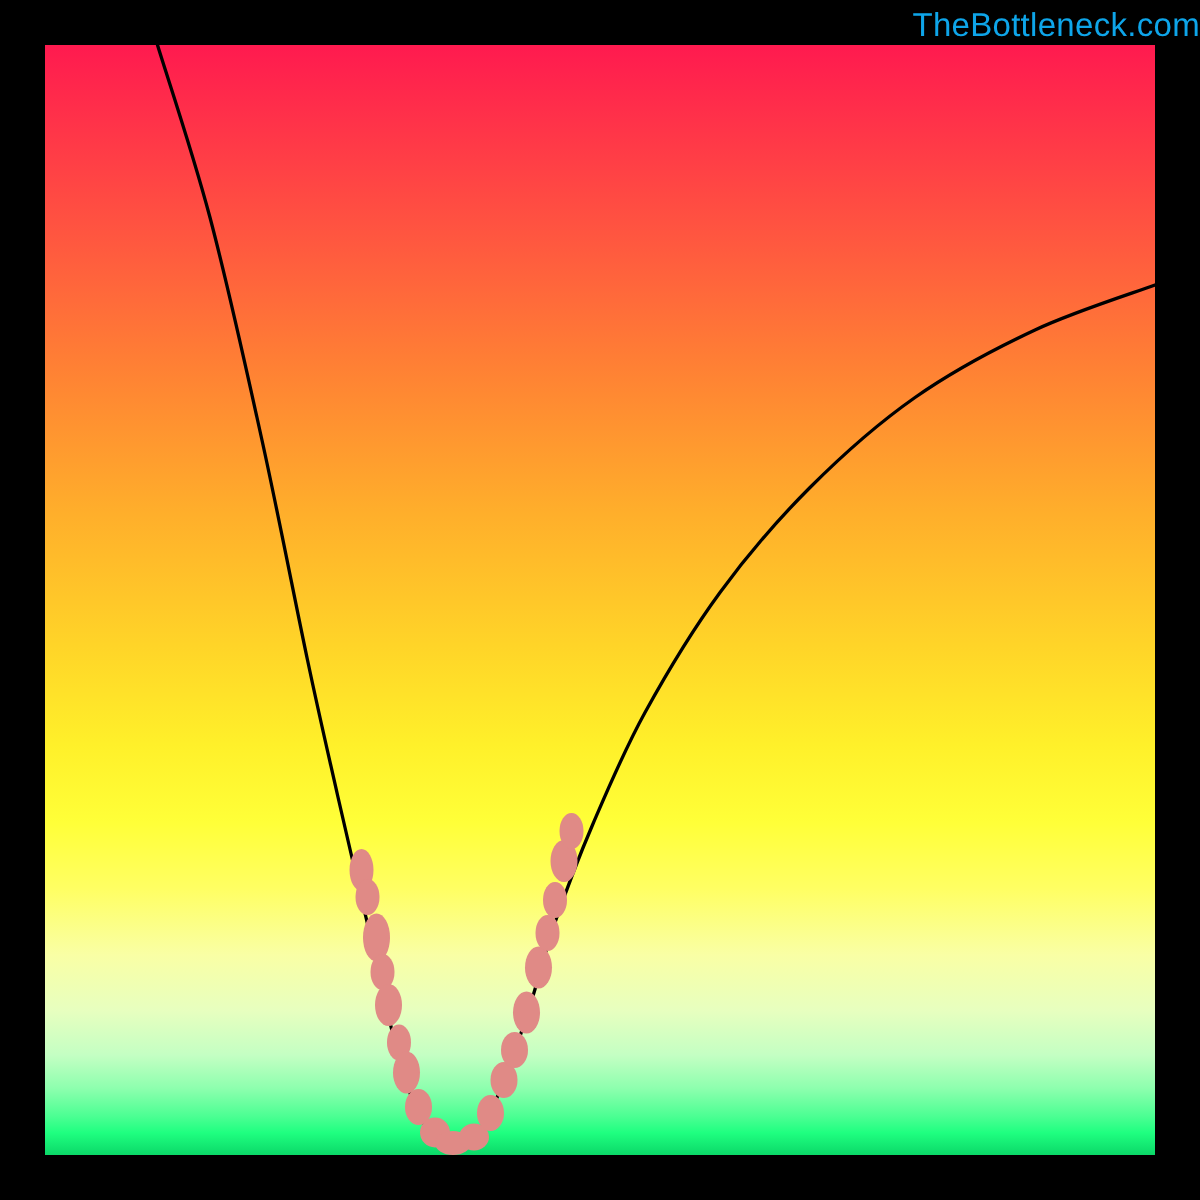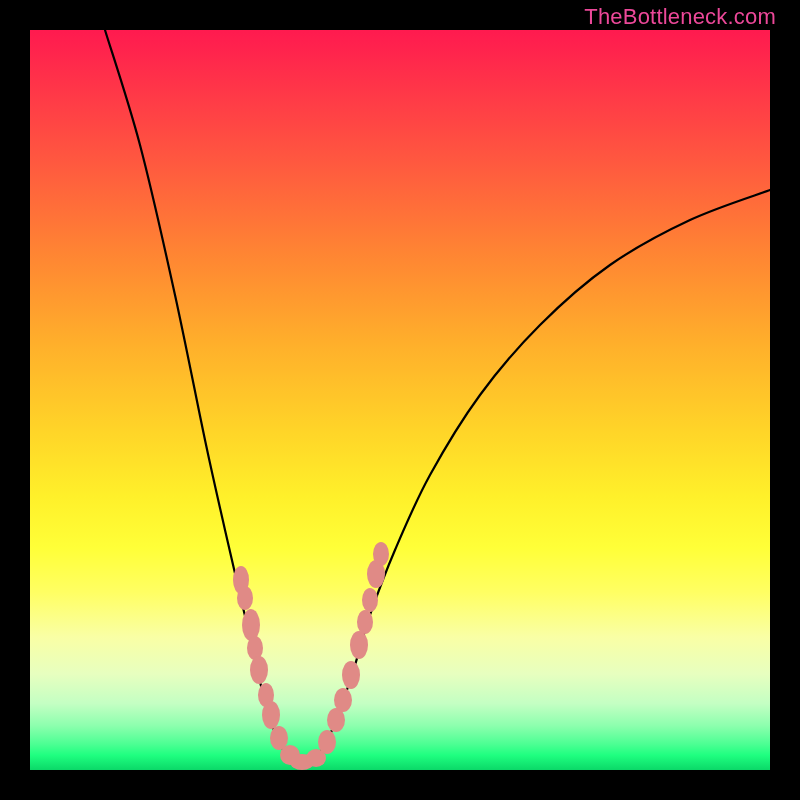--- a/index.html
+++ b/index.html
@@ -41,22 +41,22 @@
       #c4ffc3 91%,
       #8dffae 94%,
       #4cff93 96.5%,
       #1fff80 98%,
       #0bd868 100%
     );
   }
   .watermark {
     position: absolute;
     top: 4px;
-    right: 24px;
-    color: #ec4899;
+    right: 0;
+    color: #0ea5e9;
     font-size: 22px;
     font-weight: 500;
     letter-spacing: 0.2px;
   }
   svg.curves {
     position: absolute;
     top: 0;
     left: 0;
     width: 740px;
     height: 740px;

